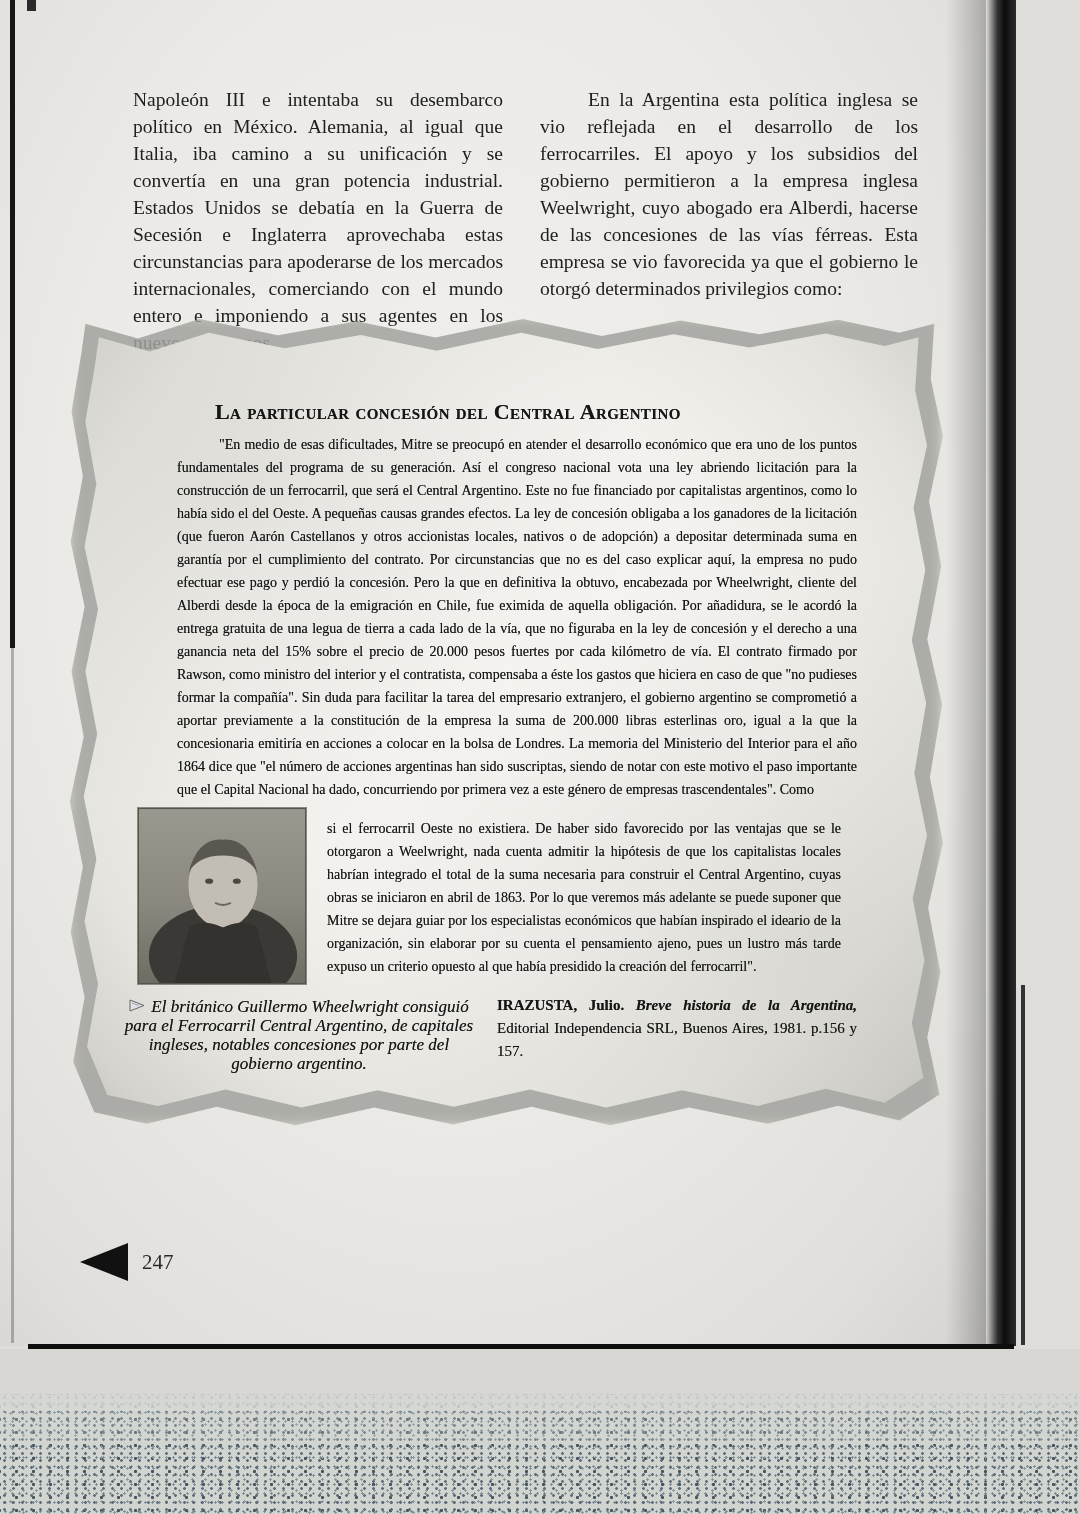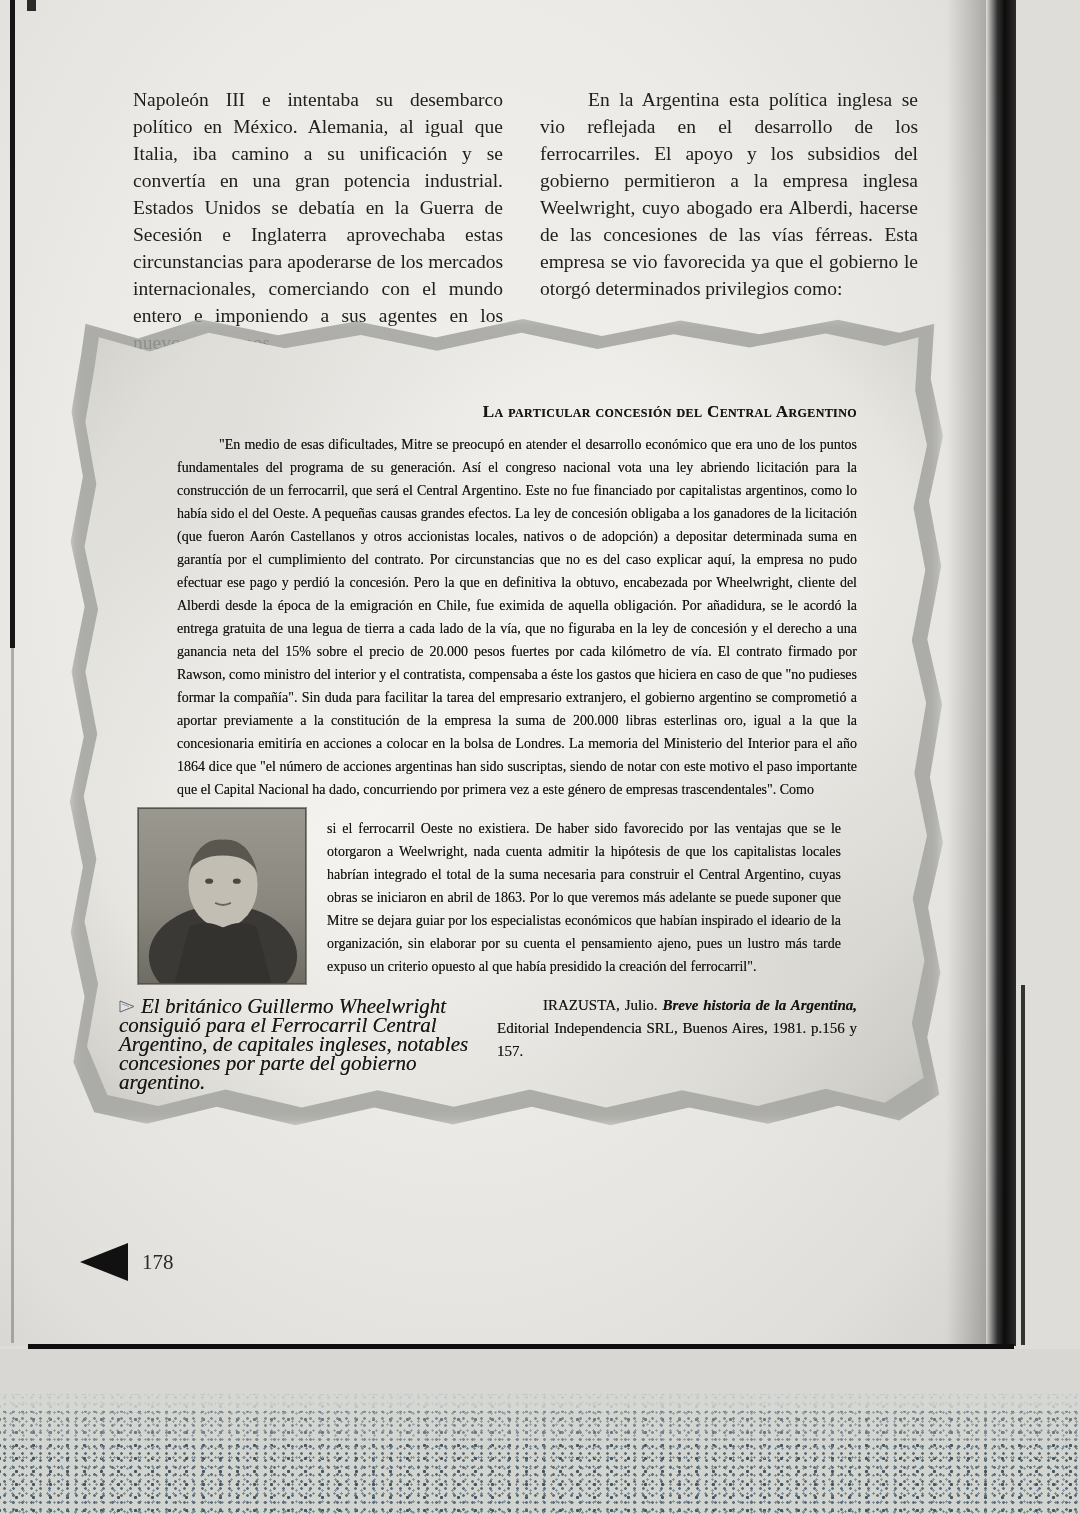--- a/index.html
+++ b/index.html
@@ -69,36 +69,36 @@
     clip-path:polygon(2% 1.2%,8% 3%,15% .6%,24% 2.6%,33% .9%,42% 2.9%,52% .6%,61% 2.7%,70% .8%,79% 2.5%,88% .7%,95% 2.3%,99% 1.2%,98.6% 8%,100% 15%,98.4% 23%,99.8% 31%,98.2% 40%,99.9% 48%,98.5% 57%,100% 65%,98.3% 73%,99.7% 81%,98.2% 89%,99.6% 96%,95% 99.2%,88% 97.4%,80% 99.6%,71% 97.6%,62% 99.8%,53% 97.5%,44% 99.7%,35% 97.6%,26% 99.8%,17% 97.5%,9% 99.6%,3% 98.2%,.6% 92%,1.9% 84%,.3% 76%,1.7% 68%,.2% 60%,1.8% 52%,.4% 44%,1.9% 36%,.3% 28%,1.7% 20%,.4% 12%,1.5% 5%);
   }
   .parchment-content{
     position:relative; padding:72px 70px 46px 95px;
     font-size:14px; line-height:23px; color:#161614;
     text-shadow:0 0 .6px rgba(25,25,25,.65);
     text-align:justify;
   }
   .excerpt-heading{
     margin:0 0 10px 0; font-variant:small-caps; font-weight:bold;
-    font-size:17px; letter-spacing:.4px; text-indent:38px; text-align:right;
+    font-size:22px; letter-spacing:.4px; text-indent:38px; text-align:left;
   }
   .b1{margin:0; text-indent:42px;}
   .b2{margin:16px;}
   .img-float{
     float:left; width:170px; margin:6px 20px 8px -40px;
     border:1px solid #8a8880; box-sizing:border-box; background:#8a8880;
   }
   .img-float svg{display:block;}
   .caption-float{
     float:left; clear:left; width:360px; margin:4px 18px 8px -58px;
-    font-style:italic; font-size:21px; line-height:19px; text-align:left; text-indent:0;
+    font-style:italic; font-size:17px; line-height:19px; text-align:center; text-indent:0;
   }
   .flag-icon{display:inline-block; vertical-align:baseline; margin-right:5px;}
   .citation{margin:2px 0 0 0; font-size:15px;}
-  .cit-author{font-weight:normal;margin-left:46px;}
+  .cit-author{font-weight:bold;}
   .cit-title{font-style:italic; font-weight:bold;}
 
   
   .page-arrow{
     position:absolute; left:80px; top:1243px; width:0; height:0;
     border-top:19px solid transparent; border-bottom:19px solid transparent;
     border-right:48px solid #111;
   }
   .page-number{
     position:absolute; left:142px; top:1250px; font-size:21px; color:#2a2a28;
@@ -156,21 +156,21 @@
         </span><span>El británico Guillermo Wheelwright consiguió para el Ferrocarril Central Argentino, de capitales ingleses, notables concesiones por parte del gobierno argentino.</span>
       </div>
 
       <p class="b2">si el ferrocarril Oeste no existiera. De haber sido favorecido por las ventajas que se le otorgaron a Weelwright, nada cuenta admitir la hipótesis de que los capitalistas locales habrían integrado el total de la suma necesaria para construir el Central Argentino, cuyas obras se iniciaron en abril de 1863. Por lo que veremos más adelante se puede suponer que Mitre se dejara guiar por los especialistas económicos que habían inspirado el ideario de la organización, sin elaborar por su cuenta el pensamiento ajeno, pues un lustro más tarde expuso un criterio opuesto al que había presidido la creación del ferrocarril".</p>
 
       <p class="citation"><span class="cit-author">IRAZUSTA, Julio. </span><span class="cit-title">Breve historia de la Argentina, </span><span>Editorial Independencia SRL, Buenos Aires, 1981. p.156 y 157.</span></p>
     </div>
   </div>
 
   <div class="page-arrow"></div>
-  <div class="page-number">178</div>
+  <div class="page-number">247</div>
 
   <div class="left-edge-line"></div>
   <div class="left-edge-faint"></div>
   <div class="topleft-mark"></div>
   <div class="right-strip-shadow"></div>
   <div class="right-strip"></div>
   <div class="right-thin-line"></div>
   <div class="bottom-line"></div>
   <div class="bottom-band"></div>
   <div class="noise-band"></div>

